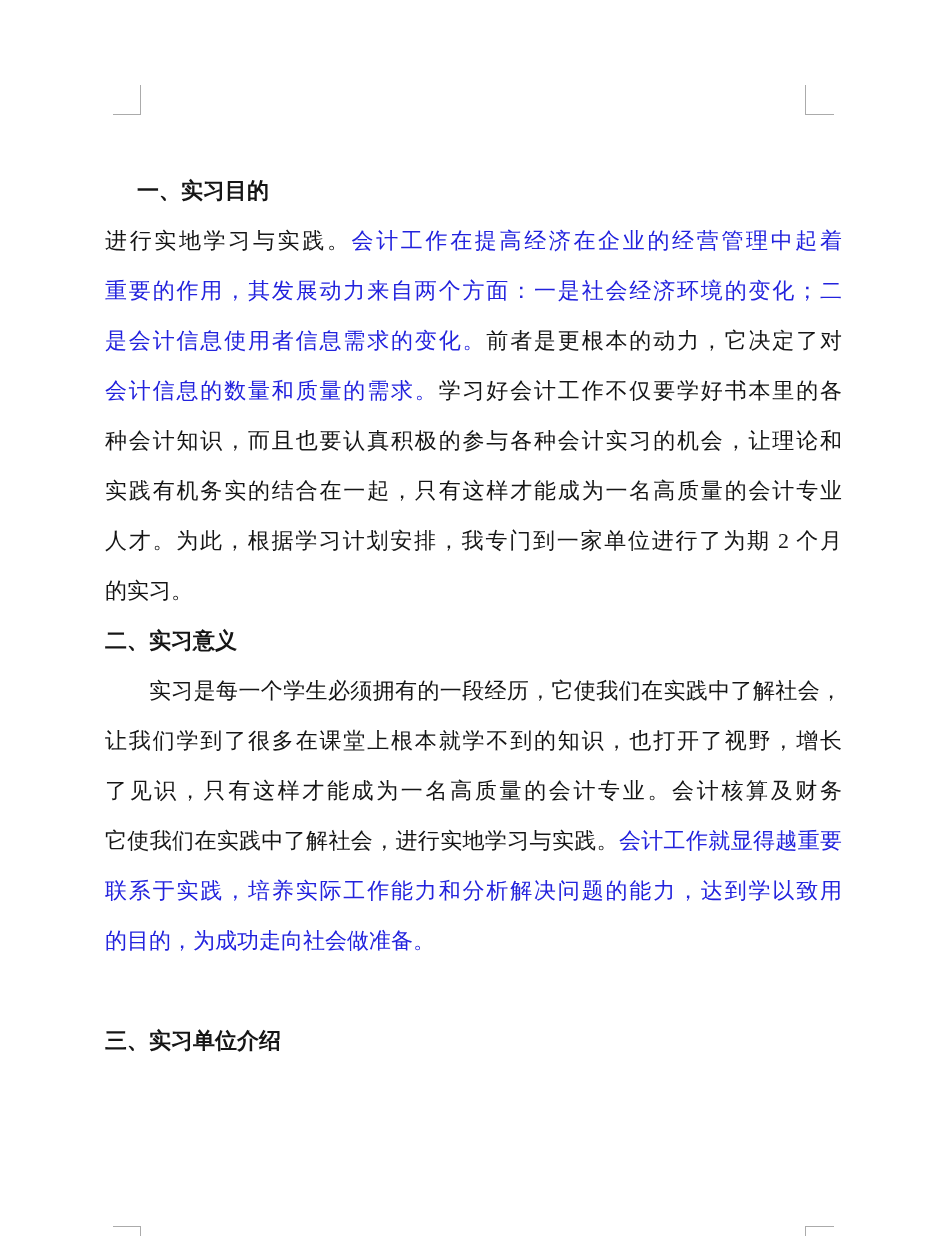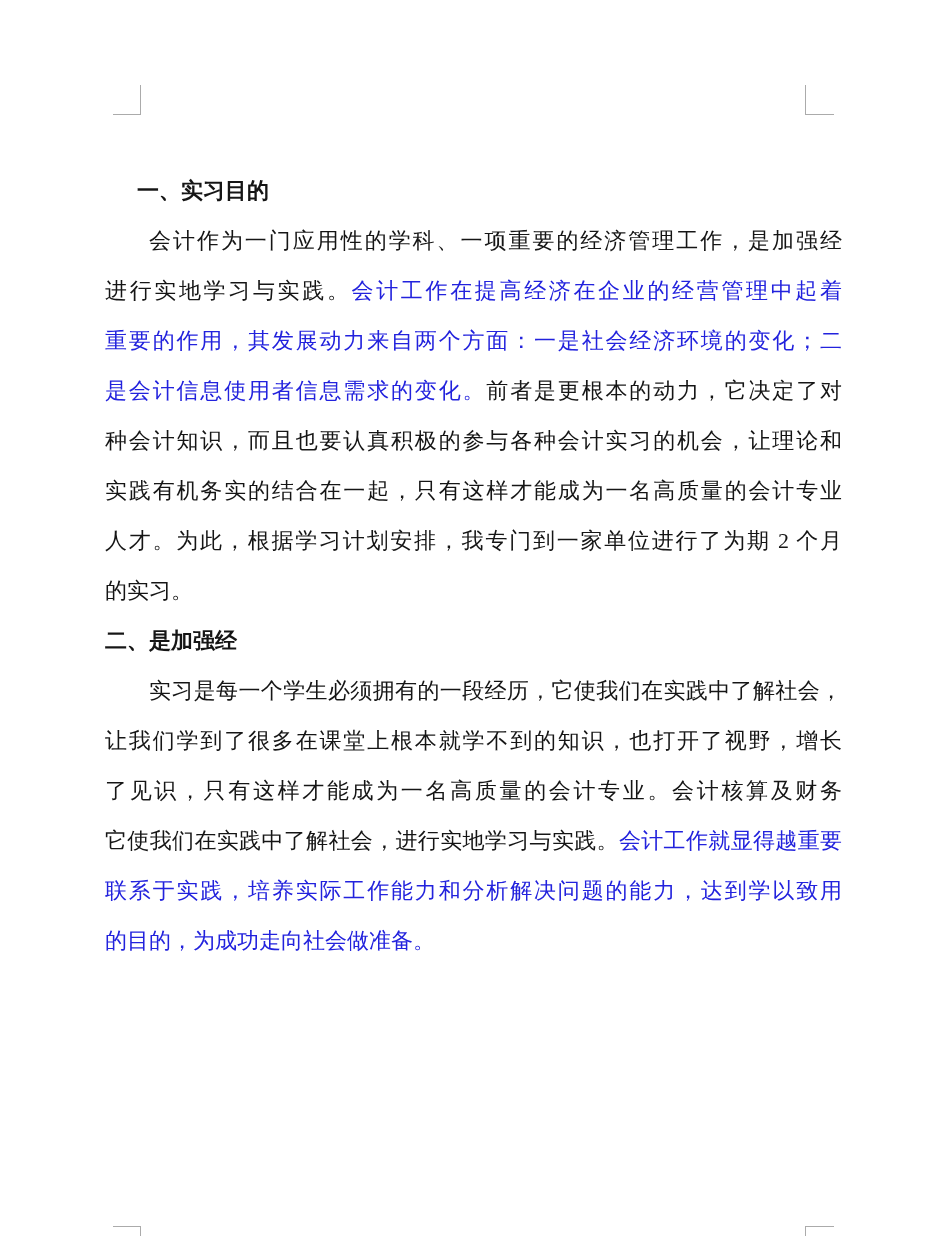--- a/index.html
+++ b/index.html
@@ -71,48 +71,48 @@
 
 <div class="mark tl"></div>
 <div class="mark tr"></div>
 <div class="mark bl"></div>
 <div class="mark br"></div>
 
 <div class="content">
 
   <section>
     <div class="heading indented">一、实习目的</div>
-    <div class="line indent">
-      <span class="run" data-color="black">会计作为一门应用性的学科、一项重要的经济管理工作，是加强经</span>
-    </div>
     <div class="line">
       <span class="run" data-color="black">进行实地学习与实践。</span><span class="run" data-color="blue">会计工作在提高经济在企业的经营管理中起着</span>
     </div>
     <div class="line">
       <span class="run" data-color="blue">重要的作用，其发展动力来自两个方面：一是社会经济环境的变化；二</span>
     </div>
     <div class="line">
       <span class="run" data-color="blue">是会计信息使用者信息需求的变化。</span><span class="run" data-color="black">前者是更根本的动力，它决定了对</span>
+    </div>
+    <div class="line">
+      <span class="run" data-color="blue">会计信息的数量和质量的需求。</span><span class="run" data-color="black">学习好会计工作不仅要学好书本里的各</span>
     </div>
     <div class="line">
       <span class="run" data-color="black">种会计知识，而且也要认真积极的参与各种会计实习的机会，让理论和</span>
     </div>
     <div class="line">
       <span class="run" data-color="black">实践有机务实的结合在一起，只有这样才能成为一名高质量的会计专业</span>
     </div>
     <div class="line">
       <span class="run" data-color="black">人才。为此，根据学习计划安排，我专门到一家单位进行了为期 2 个月</span>
     </div>
     <div class="line last">
       <span class="run" data-color="black">的实习。</span>
     </div>
   </section>
 
   <section>
-    <div class="heading">二、是加强经</div>
+    <div class="heading">二、实习意义</div>
     <div class="line indent">
       <span class="run" data-color="black">实习是每一个学生必须拥有的一段经历，它使我们在实践中了解社会，</span>
     </div>
     <div class="line">
       <span class="run" data-color="black">让我们学到了很多在课堂上根本就学不到的知识，也打开了视野，增长</span>
     </div>
     <div class="line">
       <span class="run" data-color="black">了见识，只有这样才能成为一名高质量的会计专业。会计核算及财务</span>
     </div>
     <div class="line">
@@ -121,14 +121,17 @@
     <div class="line">
       <span class="run" data-color="blue">联系于实践，培养实际工作能力和分析解决问题的能力，达到学以致用</span>
     </div>
     <div class="line last">
       <span class="run" data-color="blue">的目的，为成功走向社会做准备。</span>
     </div>
   </section>
 
   <div class="blank-line"></div>
 
+  <section>
+    <div class="heading">三、实习单位介绍</div>
+  </section>
 
 </div>
 
 </body></html>

